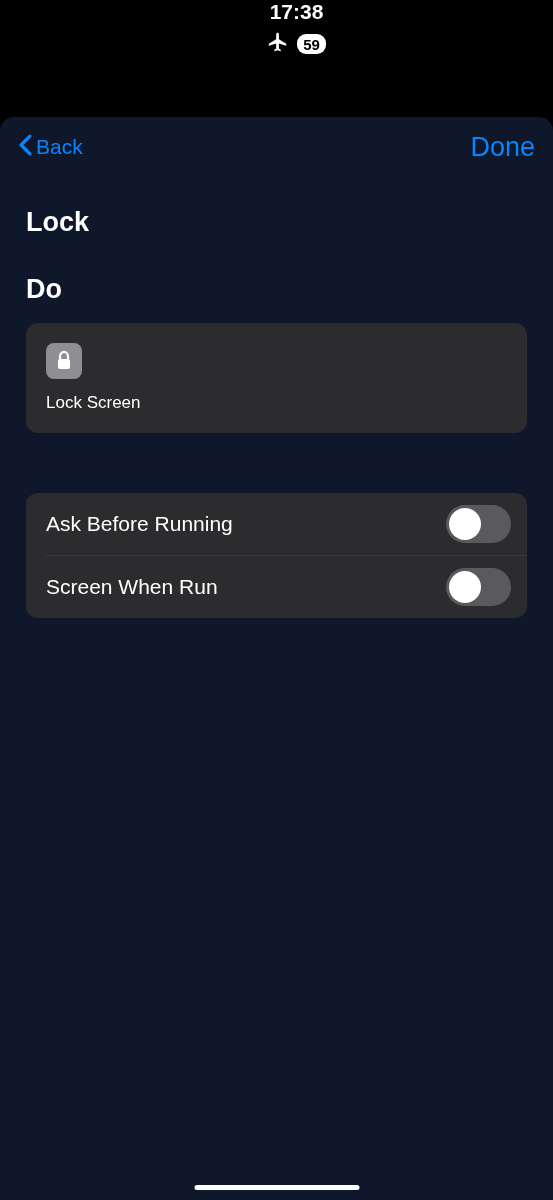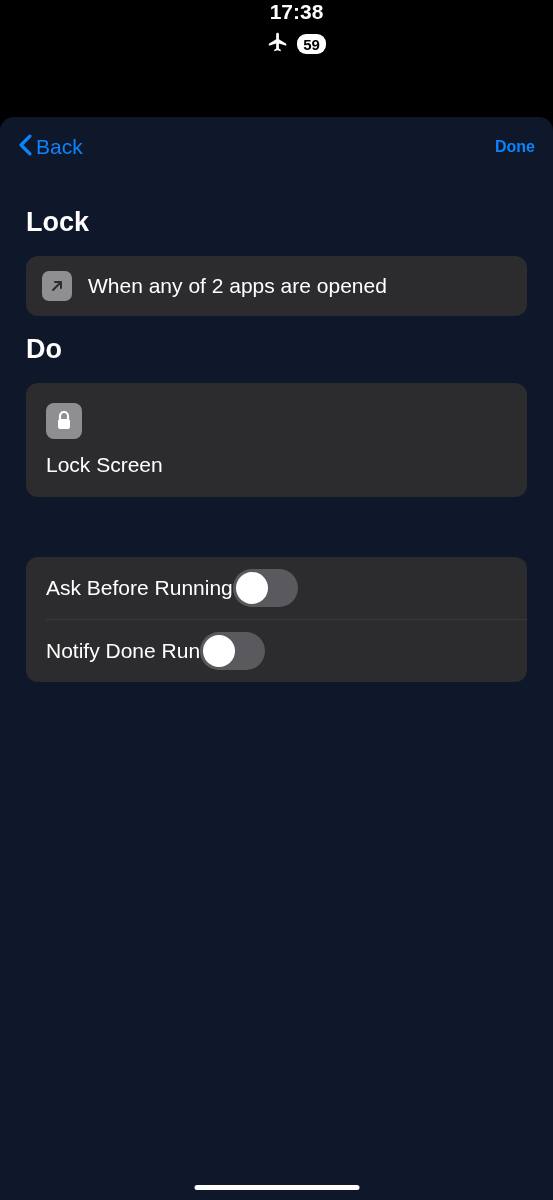--- a/index.html
+++ b/index.html
@@ -76,22 +76,22 @@
     .nav-title {
       position: absolute;
       left: 50%;
       transform: translateX(-50%);
       font-size: 21px;
       font-weight: 600;
       color: #fff;
     }
     .nav-done {
       color: #0a84ff;
-      font-size: 16px;
-      font-weight: 700;
+      font-size: 27px;
+      font-weight: 400;
     }
     .section-label {
       font-size: 27px;
       font-weight: 700;
       color: #fff;
       padding: 30px 26px 18px 26px;
     }
     .section-label.do {
       padding-top: 18px;
     }
@@ -128,29 +128,30 @@
       width: 36px;
       height: 36px;
       background: #8e8e93;
       border-radius: 8px;
       display: flex;
       align-items: center;
       justify-content: center;
       margin-bottom: 14px;
     }
     .do-label {
-      font-size: 21px;
+      font-size: 17px;
       color: #fff;
     }
     .spacer {
       height: 60px;
     }
     .toggle-cell {
       display: flex;
       align-items: center;
+      justify-content: space-between;
       padding: 12px 16px 12px 20px;
     }
     .toggle-label {
       font-size: 21px;
       color: #fff;
     }
     .separator {
       height: 1px;
       background: #3a3a3c;
       margin-left: 20px;
@@ -208,30 +209,20 @@
         <svg width="15" height="22" viewBox="0 0 12 20" fill="none">
           <path d="M10 2L2 10L10 18" stroke="#0a84ff" stroke-width="3" stroke-linecap="round" stroke-linejoin="round"></path>
         </svg>
       </span>
       <span>Back</span>
     </div>
     <span class="nav-done">Done</span>
   </div>
 
   <div class="section-label">Lock</div>
-  <div class="cell-group">
-    <div class="when-cell">
-      <div class="when-icon-box">
-        <svg width="16" height="16" viewBox="0 0 16 16" fill="none">
-          <path d="M4 12 L12 4 M6 4 H12 V10" stroke="#2c2c2e" stroke-width="2" stroke-linecap="round" stroke-linejoin="round"></path>
-        </svg>
-      </div>
-      <span class="when-text">When any of 2 apps are opened</span>
-    </div>
-  </div>
 
   <div class="section-label do">Do</div>
   <div class="cell-group">
     <div class="do-cell">
       <div class="do-icon-box">
         <svg width="18" height="20" viewBox="0 0 16 20" fill="#fff">
           <rect x="2" y="8" width="12" height="10" rx="2"></rect>
           <path d="M4 8 V5 a4 4 0 0 1 8 0 V8" stroke="#fff" stroke-width="2.2" fill="none"></path>
         </svg>
       </div>
@@ -243,21 +234,21 @@
 
   <div class="cell-group">
     <div class="toggle-cell">
       <span class="toggle-label">Ask Before Running</span>
       <div class="toggle">
         <div class="knob"></div>
       </div>
     </div>
     <div class="separator"></div>
     <div class="toggle-cell">
-      <span class="toggle-label">Notify Done Run</span>
+      <span class="toggle-label">Screen When Run</span>
       <div class="toggle">
         <div class="knob"></div>
       </div>
     </div>
   </div>
 
 </div>
 
 <div class="home-indicator"></div>
 

